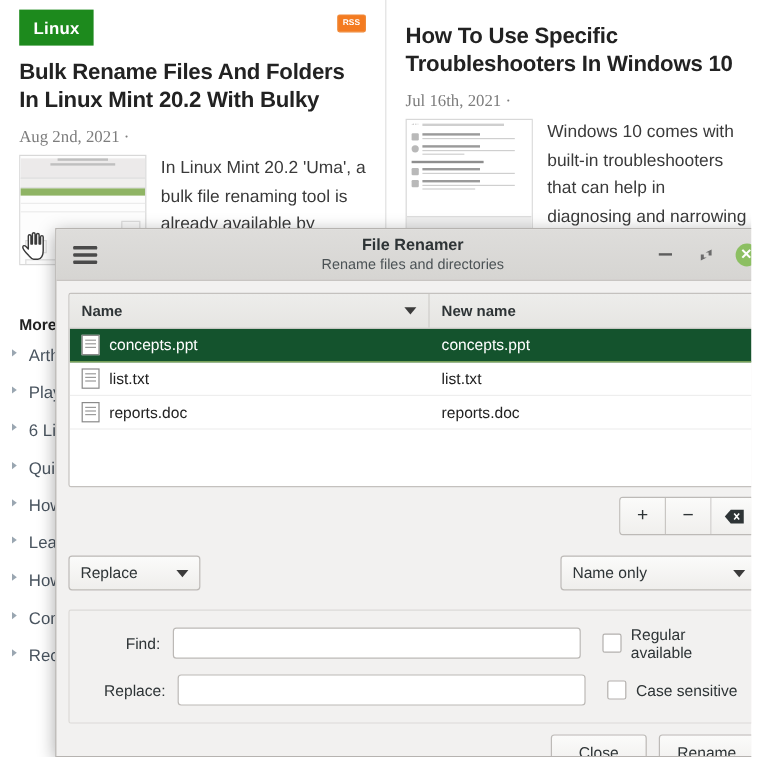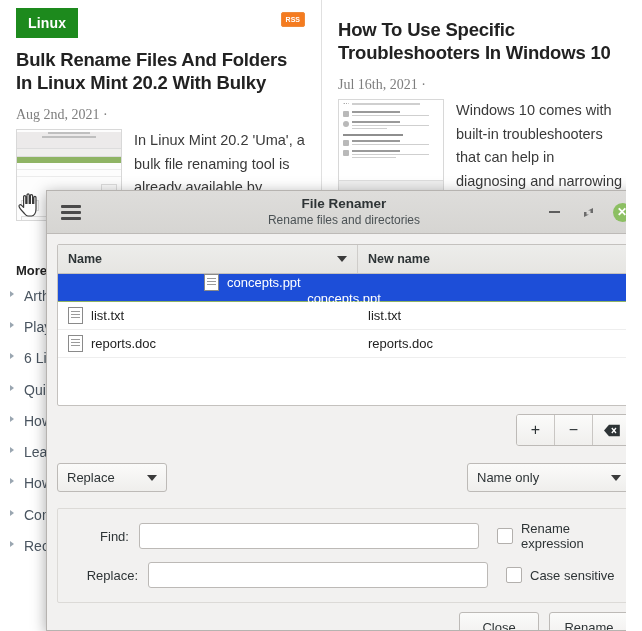--- a/index.html
+++ b/index.html
@@ -124,21 +124,21 @@
     display:flex; align-items:center; font-size:12.5px; font-weight:bold; color:#2e3436;
     padding:0 10px; box-sizing:border-box; position:relative;
   }
   .th-name { width:300px; border-right:1px solid #cfcdca; }
   .th-new  { flex:1; }
   .sortcar { position:absolute; right:10px; top:11px; width:0;height:0;
     border-left:5px solid transparent; border-right:5px solid transparent; border-top:6px solid #3b3b3b; }
 
   .tbody { flex:1; overflow:hidden; }
   .trow { display:flex; height:27px; align-items:center; border-bottom:1px solid #eeeeee; font-size:13px; color:#222; }
-  .trow.sel { background:#1d4ed8; color:#fff; border-bottom-color:#8fb464;flex-direction:column; }
+  .trow.sel { background:#14532d; color:#fff; border-bottom-color:#8fb464; }
   .cell-name { width:300px; display:flex; align-items:center; gap:8px; padding:0 10px; box-sizing:border-box; }
   .cell-new  { flex:1; padding:0 10px; box-sizing:border-box; }
   .fileicon { width:13px; height:15px; flex:0 0 13px; background:#fff; border:1px solid #8a8a8a; position:relative; }
   .fileicon i { position:absolute; left:2px; right:2px; height:1px; background:#9b9b9b; }
 
   .tools-row { display:flex; justify-content:flex-end; margin-top:8px; }
   .btn-group { display:flex; border:1px solid #bdbab7; border-radius:3px; overflow:hidden; background:#f7f7f6; }
   .gbtn {
     width:37px; height:30px; display:flex; align-items:center; justify-content:center;
     background:linear-gradient(#fbfbfa,#f0efed); border-right:1px solid #c9c6c3; cursor:pointer;
@@ -398,21 +398,21 @@
           <span class="caret"></span>
         </div>
       </div>
 
       <div class="fields-frame">
         <div class="frow">
           <div class="flabel">Find:</div>
           <input class="ftext" type="text" value="" style="">
           <label class="fchk">
             <span class="cbox"></span>
-            <span>Rename expression</span>
+            <span>Regular available</span>
           </label>
         </div>
         <div class="frow">
           <div class="flabel">Replace:</div>
           <input class="ftext" type="text" value="" style="">
           <label class="fchk">
             <span class="cbox"></span>
             <span>Case sensitive</span>
           </label>
         </div>

